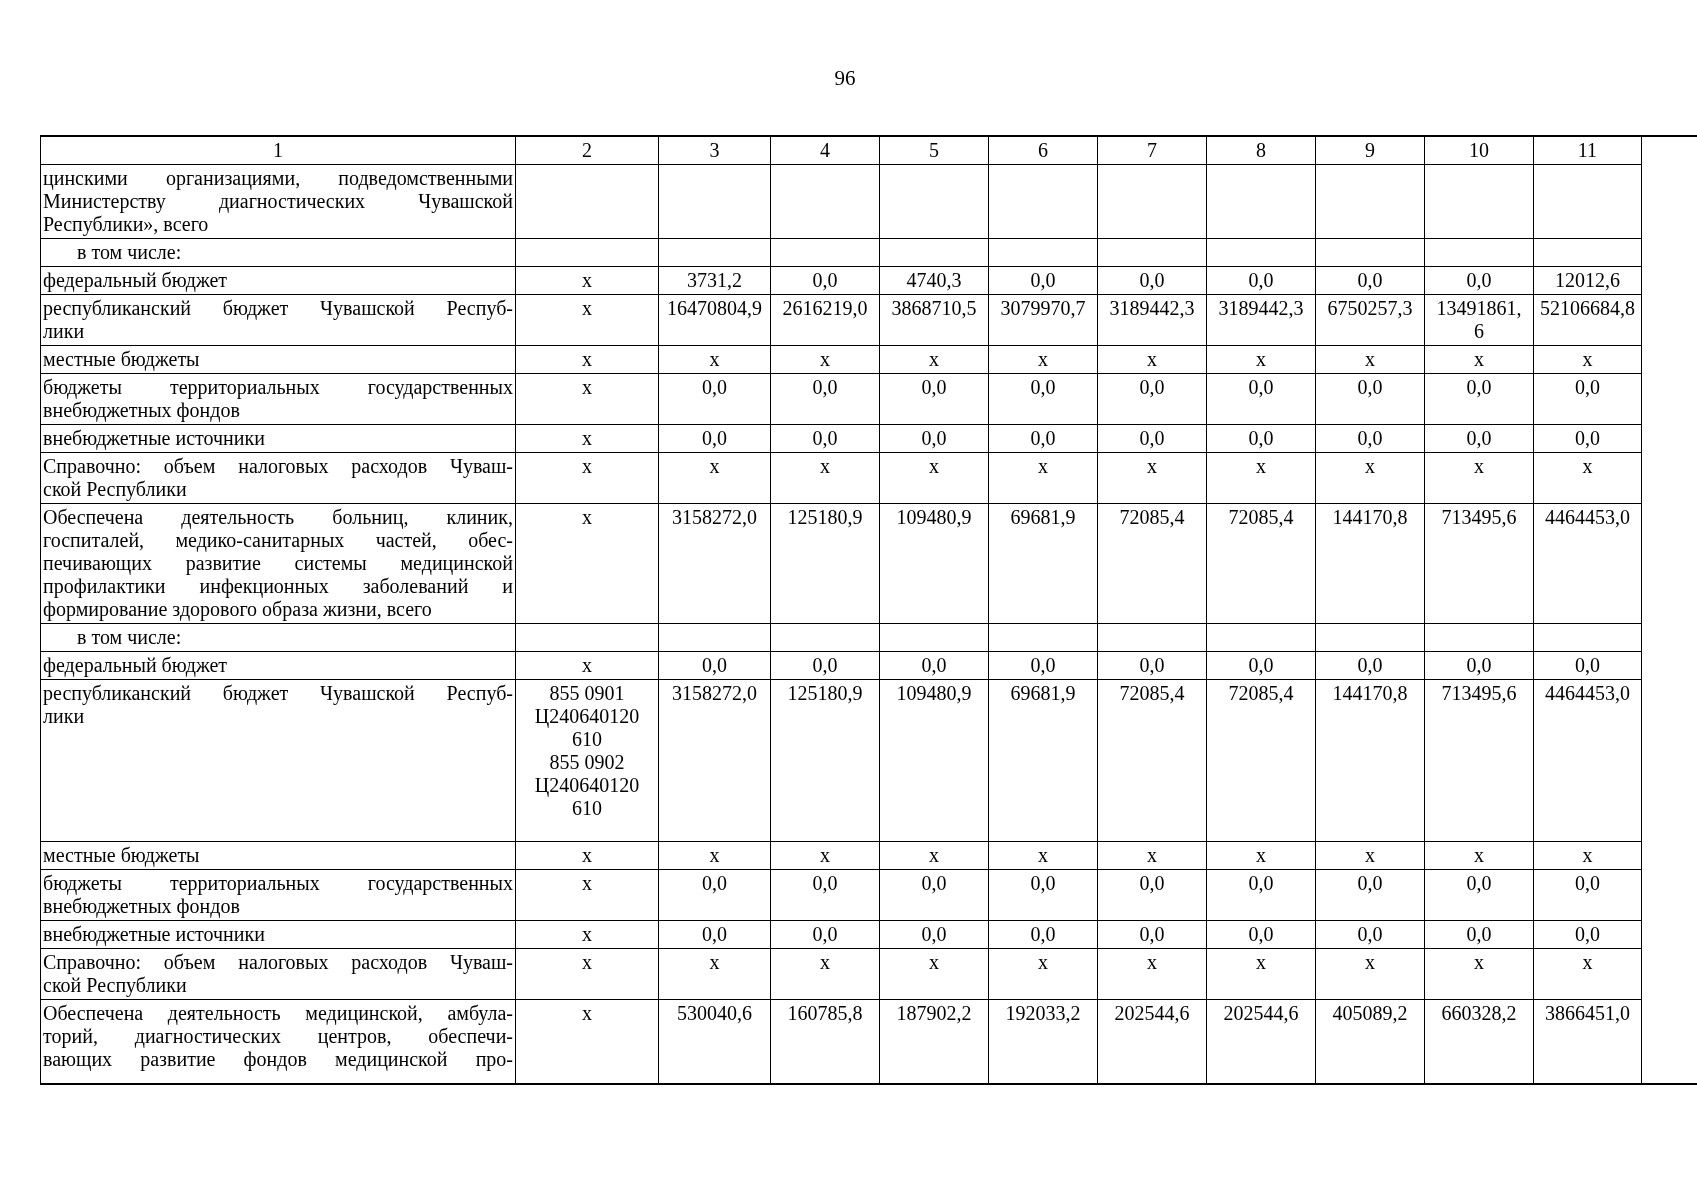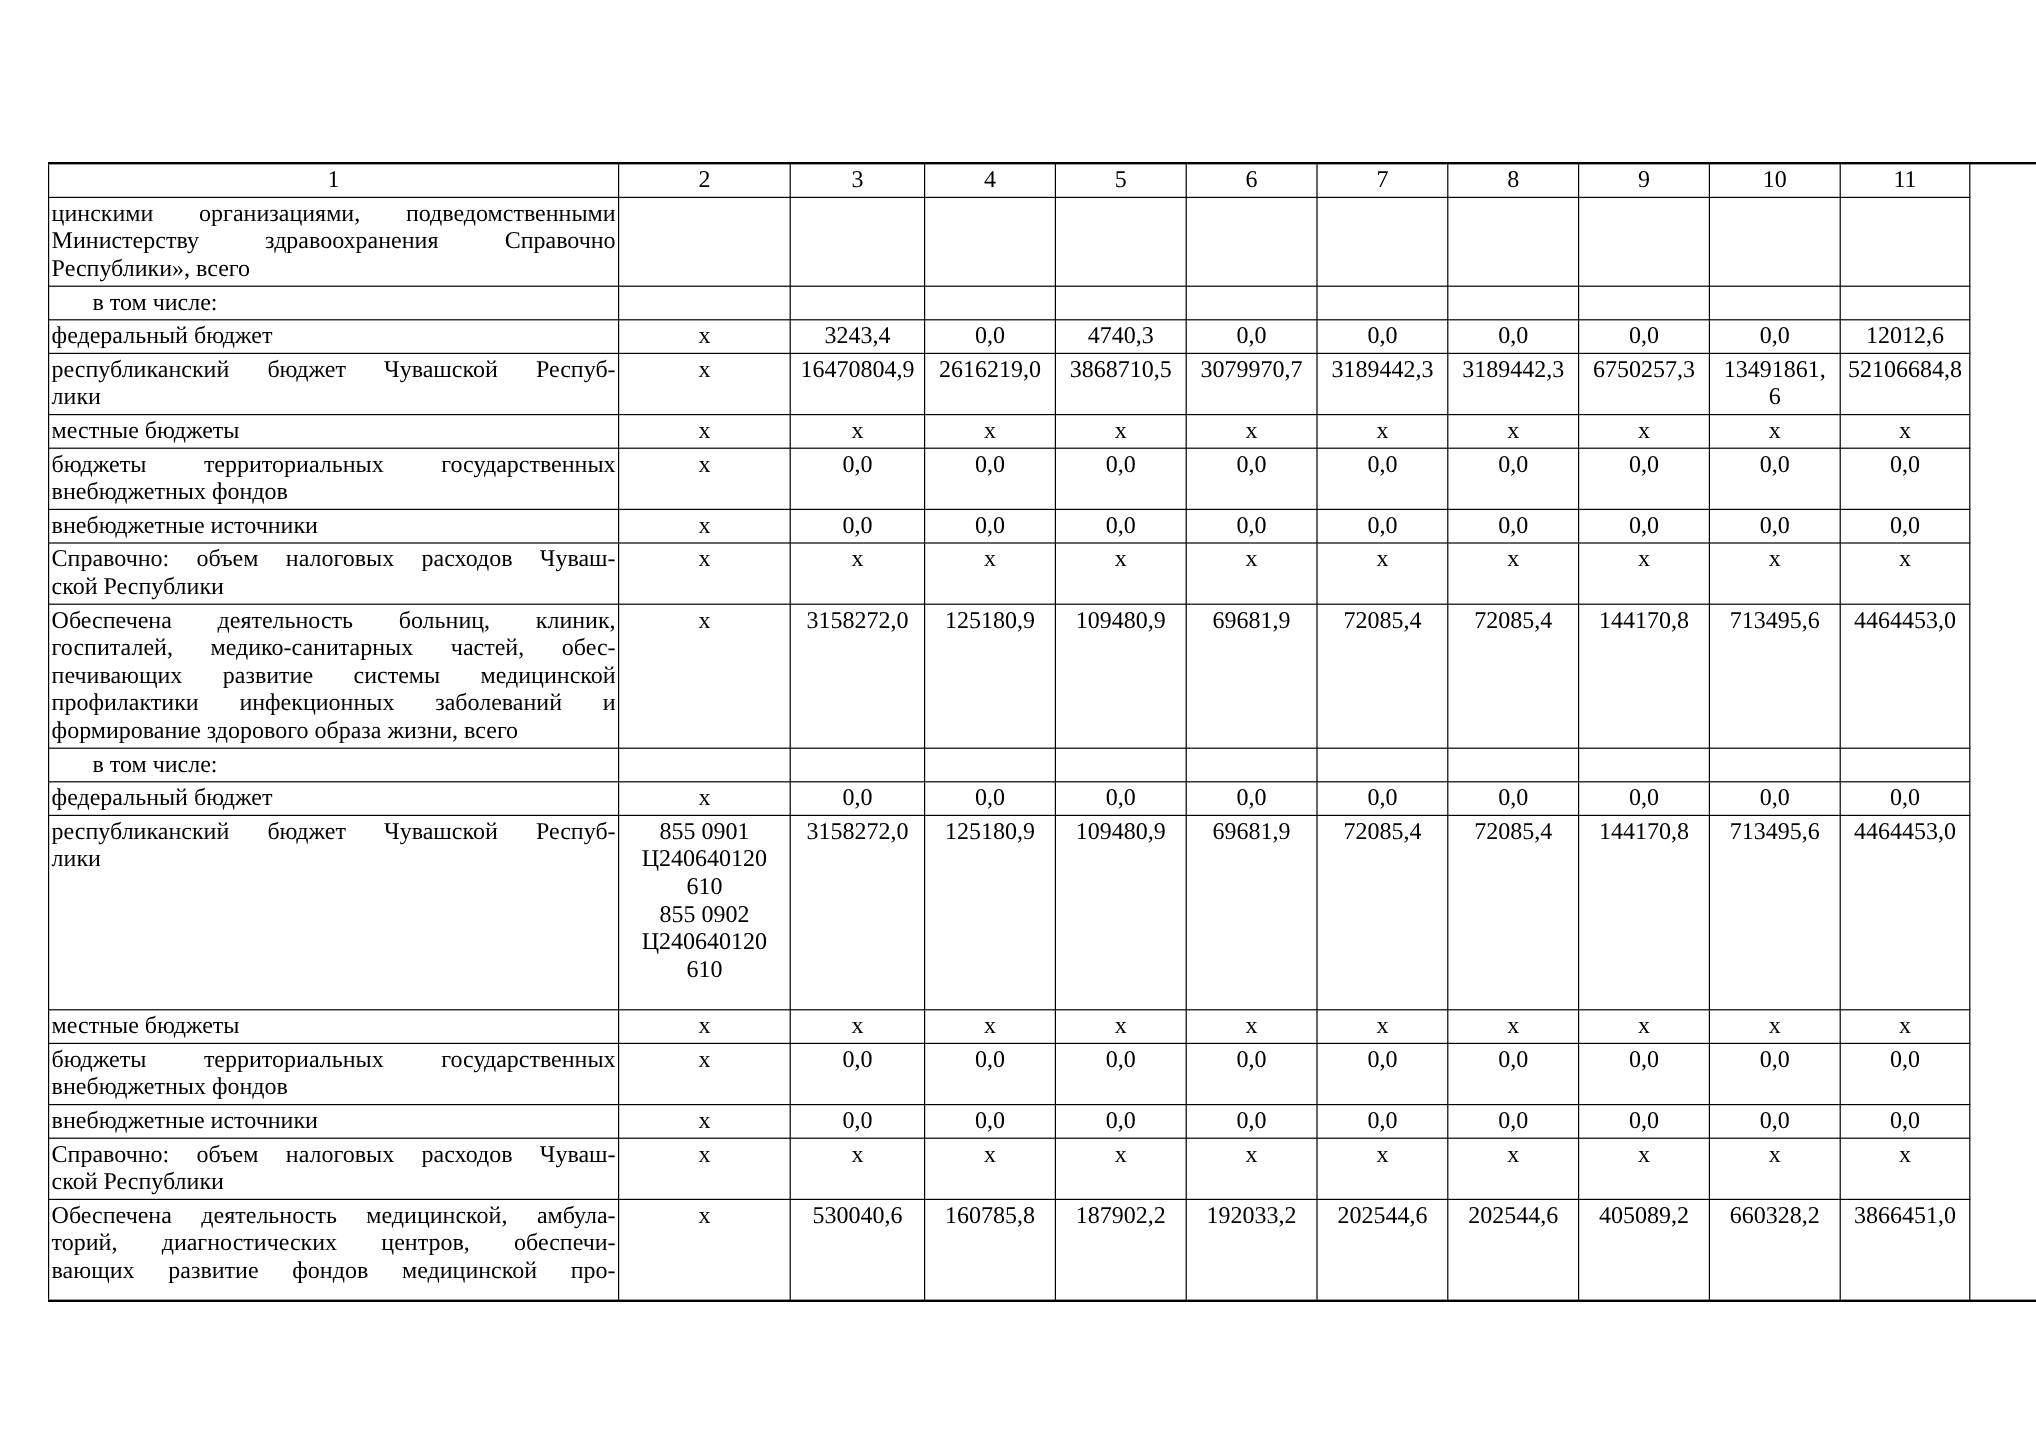--- a/index.html
+++ b/index.html
@@ -42,20 +42,21 @@
   .jline { text-align:justify; text-align-last:justify; }
   
   tbody tr:nth-child(12) { height:162px; }
   
   tbody tr:nth-child(17) { height:84px; }
 </style>
 </head>
 <body>
 
 <div class="page">
+  <div class="page-number">96</div>
 
   <table class="budget">
     <colgroup>
       <col style="width:475px">
         <col style="width:143px">
         <col style="width:112px">
       <col style="width:109px">
         <col style="width:109px">
         <col style="width:109px">
       <col style="width:109px">
@@ -77,21 +78,21 @@
           <th>8</th>
           <th>9</th>
           <th>10</th>
           <th>11</th>
         </tr>
     </thead>
     <tbody>
         <tr>
           <td class="label">
             <div class="jline">цинскими организациями, подведомственными</div>
-            <div class="jline">Министерству здравоохранения Справочно</div>
+            <div class="jline">Министерству диагностических Чувашской</div>
             <div class="tline">Республики», всего</div>
           </td>
           <td class="val"></td>
           <td class="val"></td>
           <td class="val"></td>
           <td class="val"></td>
           <td class="val"></td>
           <td class="val"></td>
           <td class="val"></td>
           <td class="val"></td>
@@ -111,21 +112,21 @@
           <td class="val"></td>
           <td class="val"></td>
           <td class="val"></td>
           <td class="val"></td>
         </tr>
         <tr>
           <td class="label">
             <div class="tline">федеральный бюджет</div>
           </td>
           <td class="val">х</td>
-          <td class="val">3243,4</td>
+          <td class="val">3731,2</td>
           <td class="val">0,0</td>
           <td class="val">4740,3</td>
           <td class="val">0,0</td>
           <td class="val">0,0</td>
           <td class="val">0,0</td>
           <td class="val">0,0</td>
           <td class="val">0,0</td>
           <td class="val">12012,6</td>
         </tr>
         <tr>

